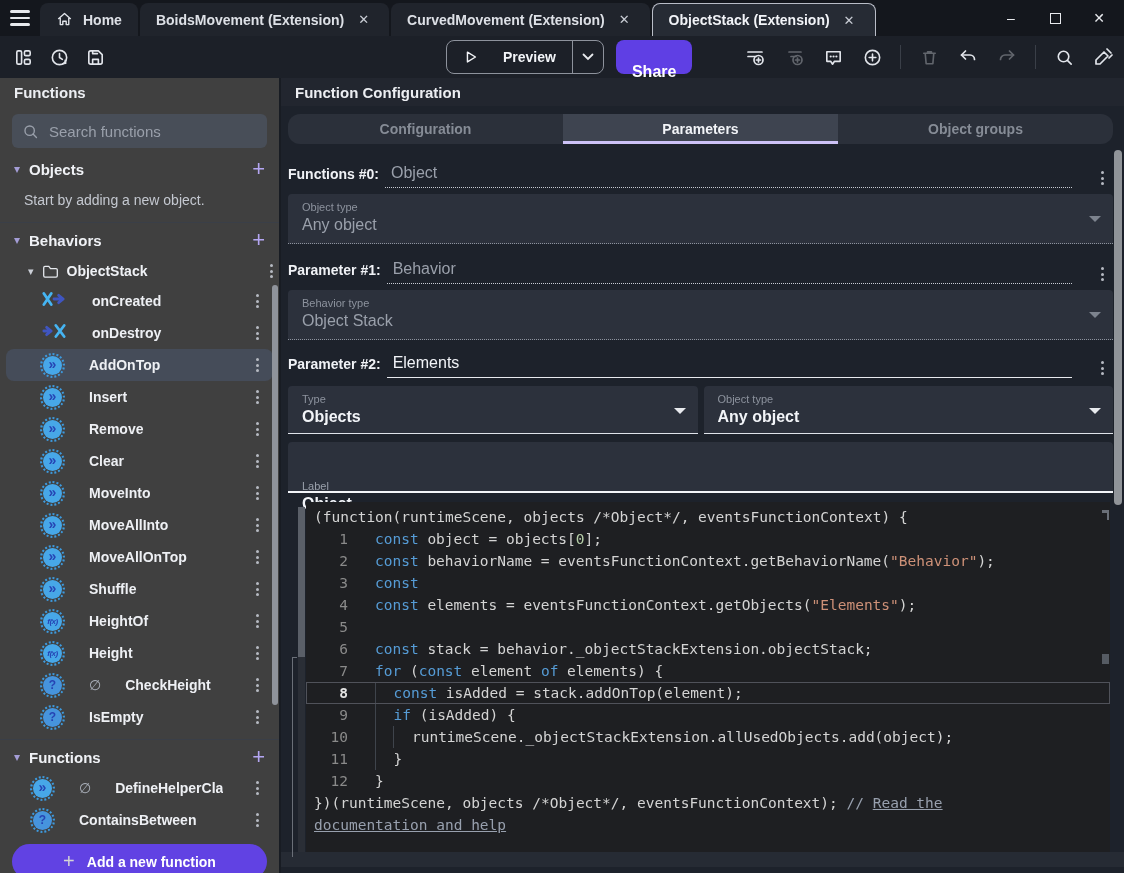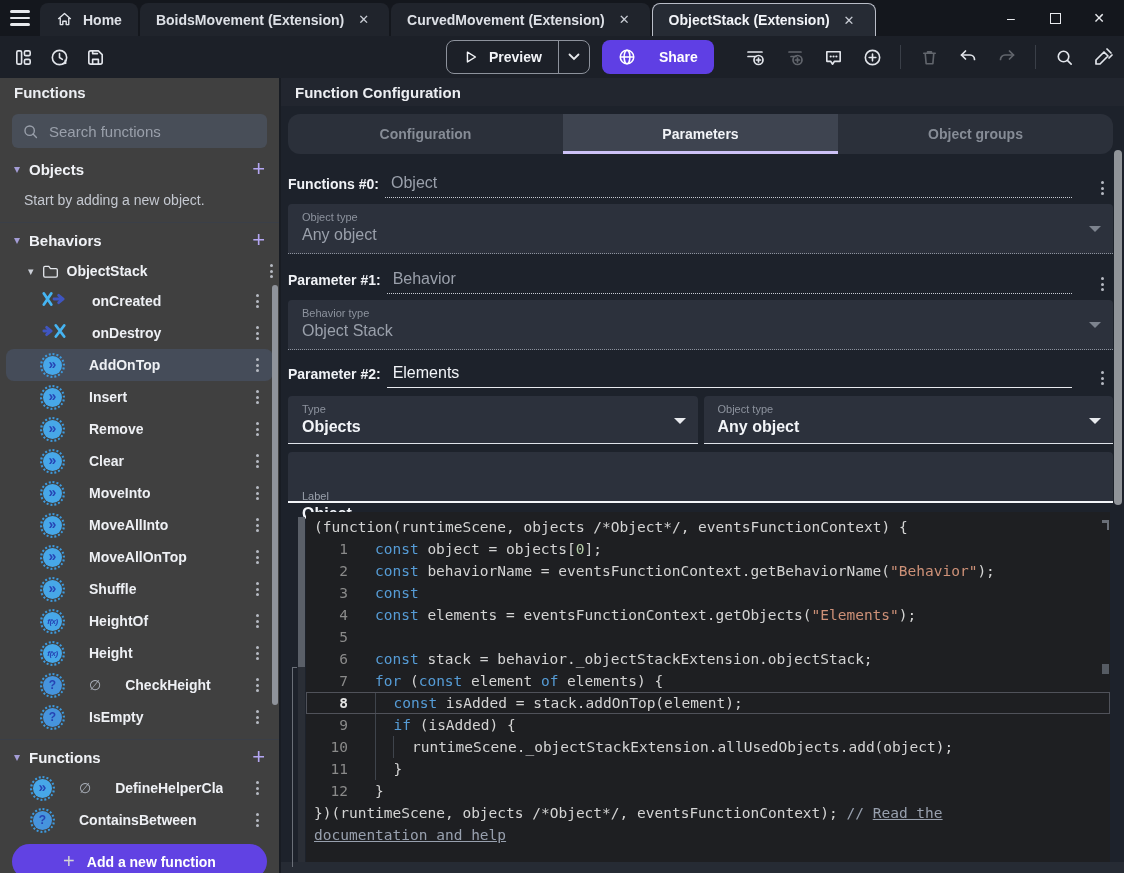--- a/index.html
+++ b/index.html
@@ -21,25 +21,25 @@
   .winbtn .sq { width:11px; height:11px; border:1.5px solid #e8eaee; display:block; }
 
   
   .toolbar { height:42px; background:#1c2028; display:flex; align-items:center; flex:none; position:relative; }
   .tool-ic { width:30px; height:30px; display:flex; align-items:center; justify-content:center; }
   .tool-ic svg { stroke:#e2e5eb; fill:none; stroke-width:1.7; stroke-linecap:round; stroke-linejoin:round; }
   .tool-ic.dim { opacity:.35; }
   .tgroup-left { display:flex; gap:6px; padding-left:8px; }
   .tgroup-center { position:absolute; left:446px; top:4px; display:flex; gap:12px; align-items:center; }
   .btn-preview { display:flex; align-items:stretch; height:34px; border:1px solid #8d929c; border-radius:8px; color:#f2f4f8; }
-  .btn-preview .main-part { display:flex; align-items:center; gap:10px; padding:0 16px; font-size:14px; font-weight:700; }
+  .btn-preview .main-part { display:flex; align-items:center; gap:24px; padding:0 16px; font-size:14px; font-weight:700; }
   .btn-preview .sep { width:1px; background:#8d929c; }
   .btn-preview .chev-part { width:30px; display:flex; align-items:center; justify-content:center; }
   .btn-share { display:flex; align-items:center; gap:23px; height:34px; padding:0 16px; border-radius:8px;
-    color:#fff; font-size:14px; font-weight:700; }
+    color:#fff; font-size:16px; font-weight:700;flex-direction:column; }
   .tgroup-right { position:absolute; right:6px; top:6px; display:flex; gap:9px; align-items:center; }
   .vdiv { width:1px; height:24px; background:#3a3f48; margin:0 4px; }
 
   
   .content { flex:1; display:flex; min-height:0; }
 
   
   .sidebar { width:281px; background:#404040; flex:none; position:relative; border-right:2px solid #181c23; }
   .sb-h { height:28px; display:flex; align-items:center; padding-left:14px; color:#eceef2; font-size:15px; font-weight:700; }
   .search-box { margin:8px 12px 6px 12px; height:34px; background:#484e58; border-radius:6px;
@@ -72,21 +72,21 @@
   .kebab i { width:3px; height:3px; border-radius:50%; background:#b6bac2; display:block; }
   .btn-add-fn { margin:8px 12px; height:35px; border-radius:18px; display:flex; align-items:center; justify-content:center;
     gap:12px; color:#fff; font-size:14px; font-weight:700; }
   .btn-add-fn .p { font-size:20px; font-weight:400; }
   .sb-scroll { position:absolute; right:1px; top:207px; width:6px; height:420px; background:#8f939b; border-radius:3px; }
 
   
   .main { flex:1; position:relative; background:#1d222b; min-width:0; }
   .main-h { height:28px; background:#22262f; display:flex; align-items:center; padding-left:14px;
     color:#eceef2; font-size:15px; font-weight:700; }
-  .cfg-tabs { margin:8px 11px 0 7px; height:40px; background:#2b303a; border-radius:12px; display:flex; overflow:hidden; }
+  .cfg-tabs { margin:8px 11px 0 7px; height:30px; background:#2b303a; border-radius:12px; display:flex; overflow:hidden; }
   .cfg-tab { flex:1; display:flex; align-items:center; justify-content:center; color:#868c96; font-size:14px; font-weight:700;
     position:relative; }
   .cfg-tab.active { background:#3e4450; color:#f2f4f8; }
   .cfg-tab.active::after { content:""; position:absolute; left:0; right:0; bottom:0; height:3px; background:#cdc2f6; }
 
   .param-row { display:flex; align-items:flex-end; margin:14px 14px 0 7px; height:30px; gap:6px; }
   .param-row .pl { color:#f0f2f6; font-size:14px; font-weight:700; padding-bottom:6px; white-space:nowrap; }
   .param-row .pfield { flex:1; font-size:16px; padding:0 4px 5px 6px; border-bottom:1px dotted #c7cbd3; margin-right:16px; }
   .param-row .pfield.ghost { color:#9aa0ab; }
   .param-row .pfield.filled { color:#f2f4f8; border-bottom:1px solid #e8eaee; }

